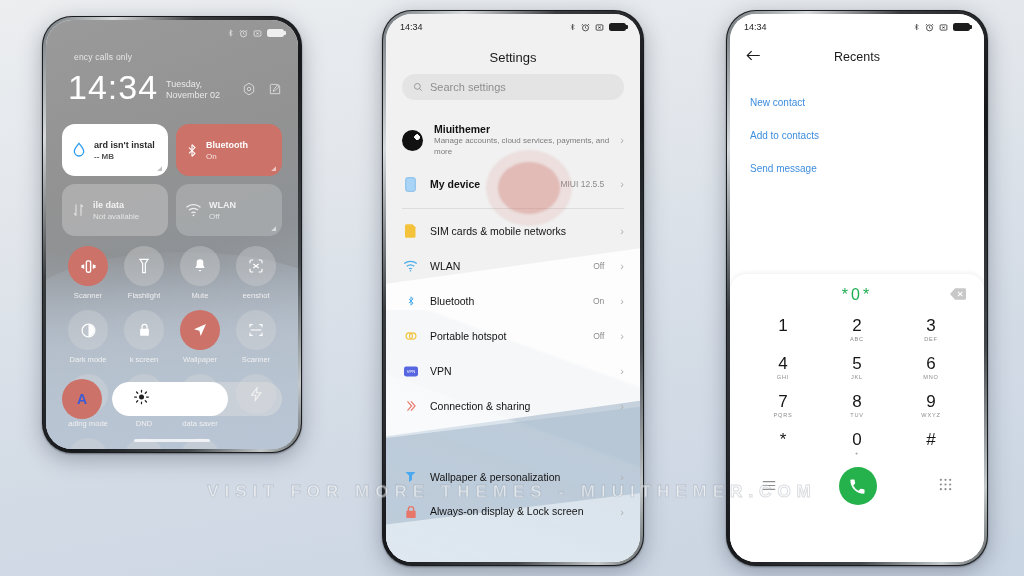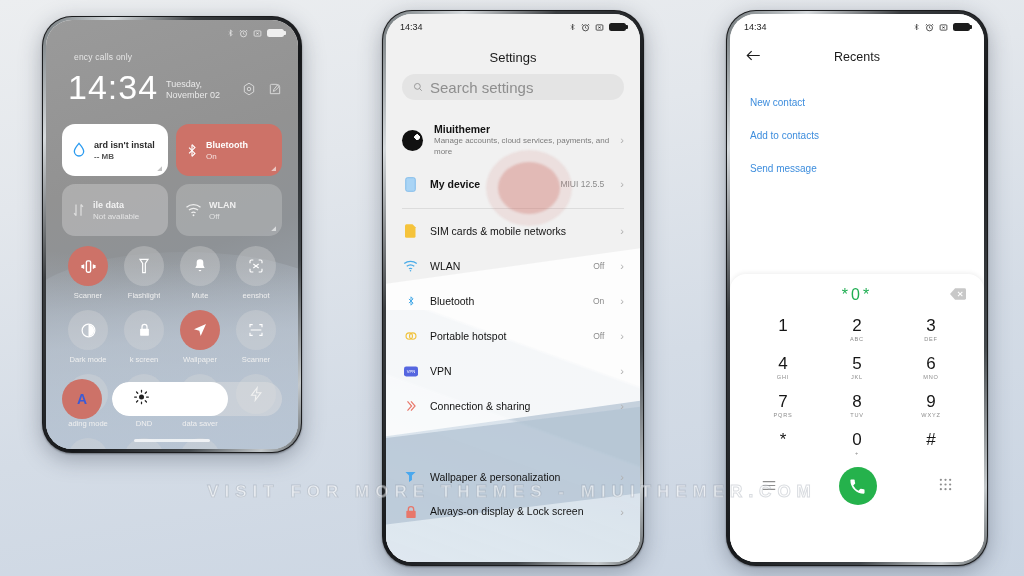--- a/index.html
+++ b/index.html
@@ -125,21 +125,21 @@
   }
   #p2wall:after{
     content:"";position:absolute;left:-25%;top:44%;width:160%;height:34%;
     background:rgba(176,193,210,.75);
     transform:rotate(-7deg);
   }
   #p2content{ position:absolute; inset:0; padding-top:26px; }
   .settings-title{ text-align:center; font-size:13px; color:#1b1b1b; padding:10px 0 9px; }
   .searchbar{
     margin:0 16px 14px; height:26px; border-radius:14px; background:#e4e4e4;
-    display:flex; align-items:center; gap:7px; padding:0 11px; color:#8e8e8e; font-size:15px;
+    display:flex; align-items:center; gap:7px; padding:0 11px; color:#8e8e8e; font-size:11px;
   }
   .s-block{ background:#f1f1f1; }
   .s-row{ display:flex; align-items:center; padding:9px 16px; gap:11px; }
   .s-ic{ width:17px; height:17px; flex:0 0 17px; display:flex; align-items:center; justify-content:center; }
   .s-main{ flex:1; min-width:0; }
   .s-t{ font-size:10.5px; color:#131313; }
   .s-t.bold{ font-weight:700; font-size:10.5px; }
   .s-sub{ font-size:8px; color:#7c7c7c; line-height:1.35; margin-top:1px; }
   .s-val{ font-size:8.5px; color:#8b8b8b; margin-right:5px; white-space:nowrap; }
   .chev{ color:#b0b0b0; font-size:11px; line-height:1; }

